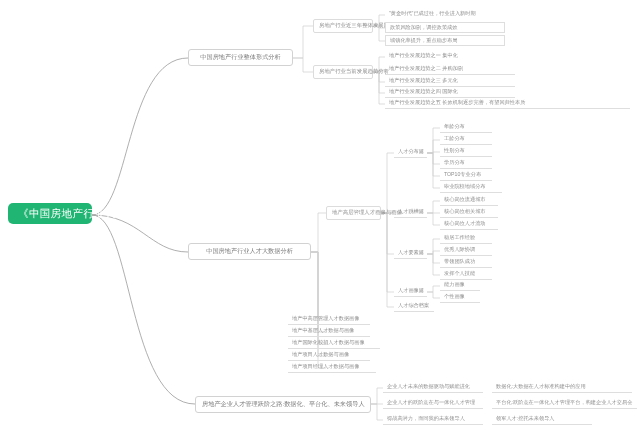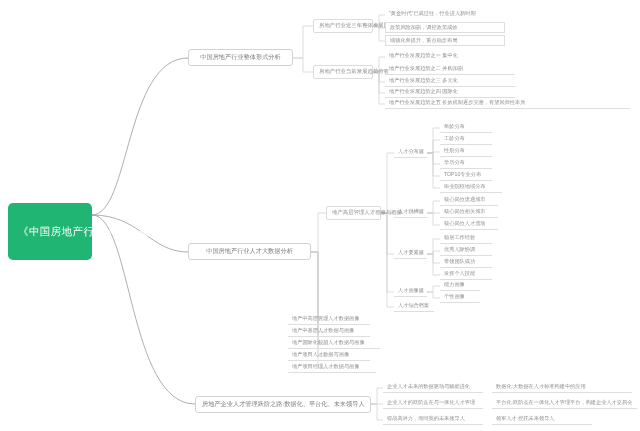--- a/index.html
+++ b/index.html
@@ -18,21 +18,21 @@
     white-space:nowrap;
     line-height:1.05;
     color:#6d6d6d;
     letter-spacing:0;
   }
   .root{
     background:#21b573;
     color:#ffffff;
     border-radius:5px;
     font-size:10.5px;
-    padding:23px 10px;
+    padding:5px 10px;
     text-align:center;
     font-weight:normal;
     letter-spacing:0.4px;
   }
   .lvl2{
     background:#ffffff;
     border:1px solid #d2d2d2;
     border-radius:3px;
     font-size:6.2px;
     padding:4px 6px;

